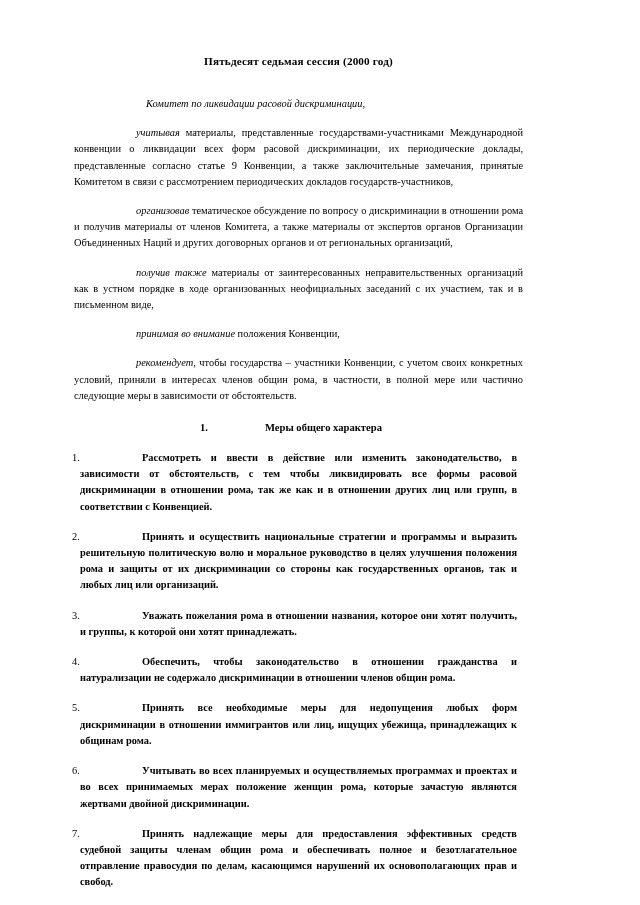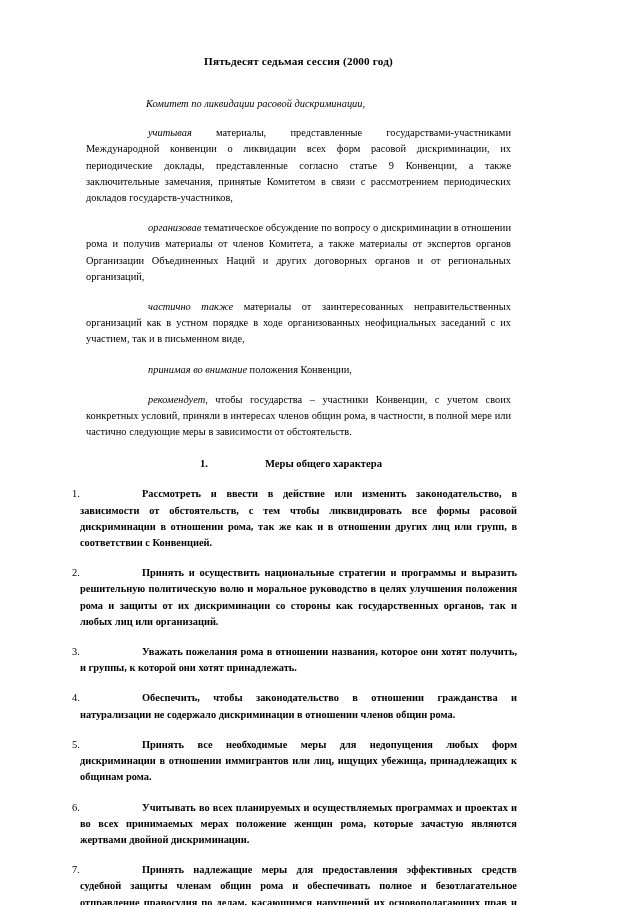--- a/index.html
+++ b/index.html
@@ -37,21 +37,21 @@
     display: block;
     margin-top: 3px;
   }
 
   
   .para {
     text-align: justify;
     text-justify: inter-word;
     font-size: 10.4px;
     line-height: 16.2px;
-    margin: 14px;
+    margin: 2px;
     text-indent: 62px;
     hyphens: none;
   }
   .para.spaced {
     margin-top: 13px;
   }
   .lead {
     font-style: italic;
   }
 
@@ -114,21 +114,21 @@
   <h1 class="doc-title">
     <span class="line-1">Пятьдесят седьмая сессия (2000 год)</span>
   </h1>
 
   <p class="committee-line">Комитет по ликвидации расовой дискриминации,</p>
 
   <p class="para spaced"><span class="lead">учитывая</span><span> материалы, представленные государствами-участниками Международной конвенции о ликвидации всех форм расовой дискриминации, их периодические доклады, представленные согласно статье 9 Конвенции, а также заключительные замечания, принятые Комитетом в связи с рассмотрением периодических докладов государств-участников,</span></p>
 
   <p class="para spaced"><span class="lead">организовав</span><span> тематическое обсуждение по вопросу о дискриминации в отношении рома и получив материалы от членов Комитета, а также материалы от экспертов органов Организации Объединенных Наций и других договорных органов и от региональных организаций,</span></p>
 
-  <p class="para spaced"><span class="lead">частично также</span><span> материалы от заинтересованных неправительственных организаций как в устном порядке в ходе организованных неофициальных заседаний с их участием, так и в письменном виде,</span></p>
+  <p class="para spaced"><span class="lead">получив также</span><span> материалы от заинтересованных неправительственных организаций как в устном порядке в ходе организованных неофициальных заседаний с их участием, так и в письменном виде,</span></p>
 
   <p class="para spaced"><span class="lead">принимая во внимание</span><span> положения Конвенции,</span></p>
 
   <p class="para spaced"><span class="lead">рекомендует</span><span>, чтобы государства – участники Конвенции, с учетом своих конкретных условий, приняли в интересах членов общин рома, в частности, в полной мере или частично следующие меры в зависимости от обстоятельств.</span></p>
 
   <div class="section-heading">
     <span class="sec-num">1.</span>
     <span class="sec-text">Меры общего характера</span>
   </div>
 

